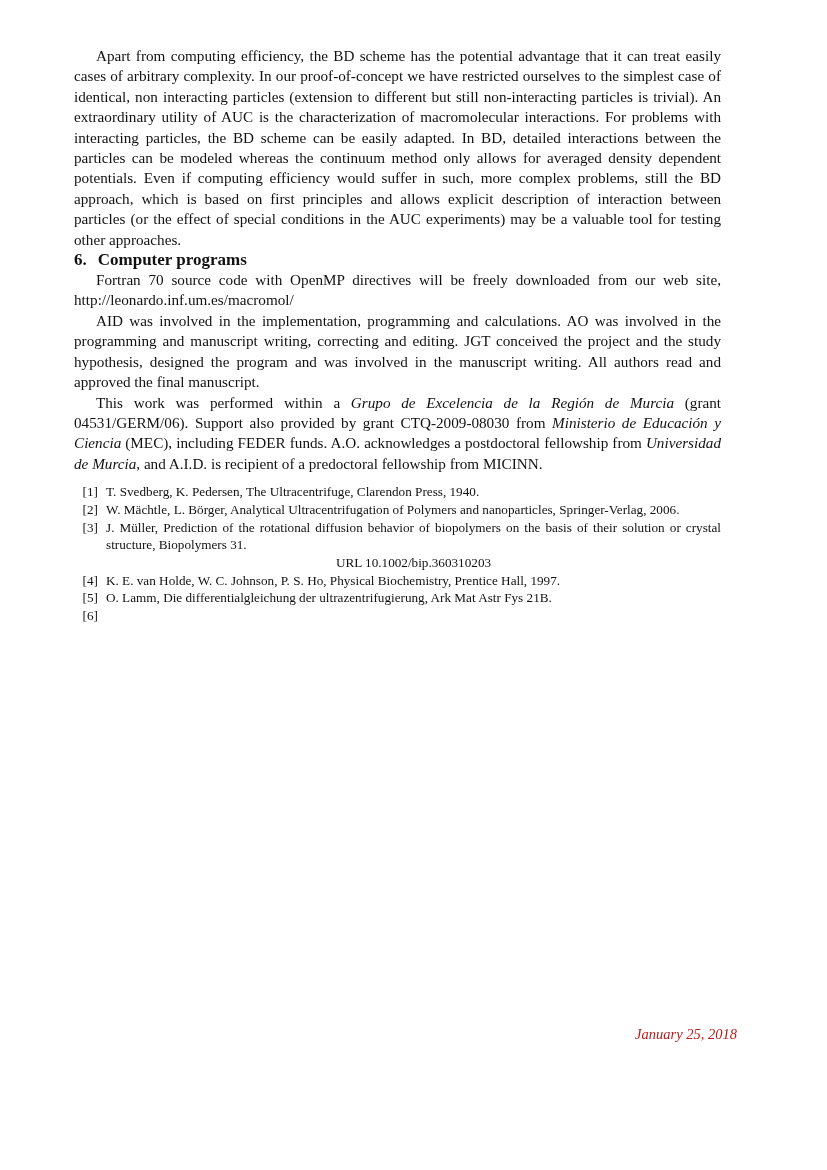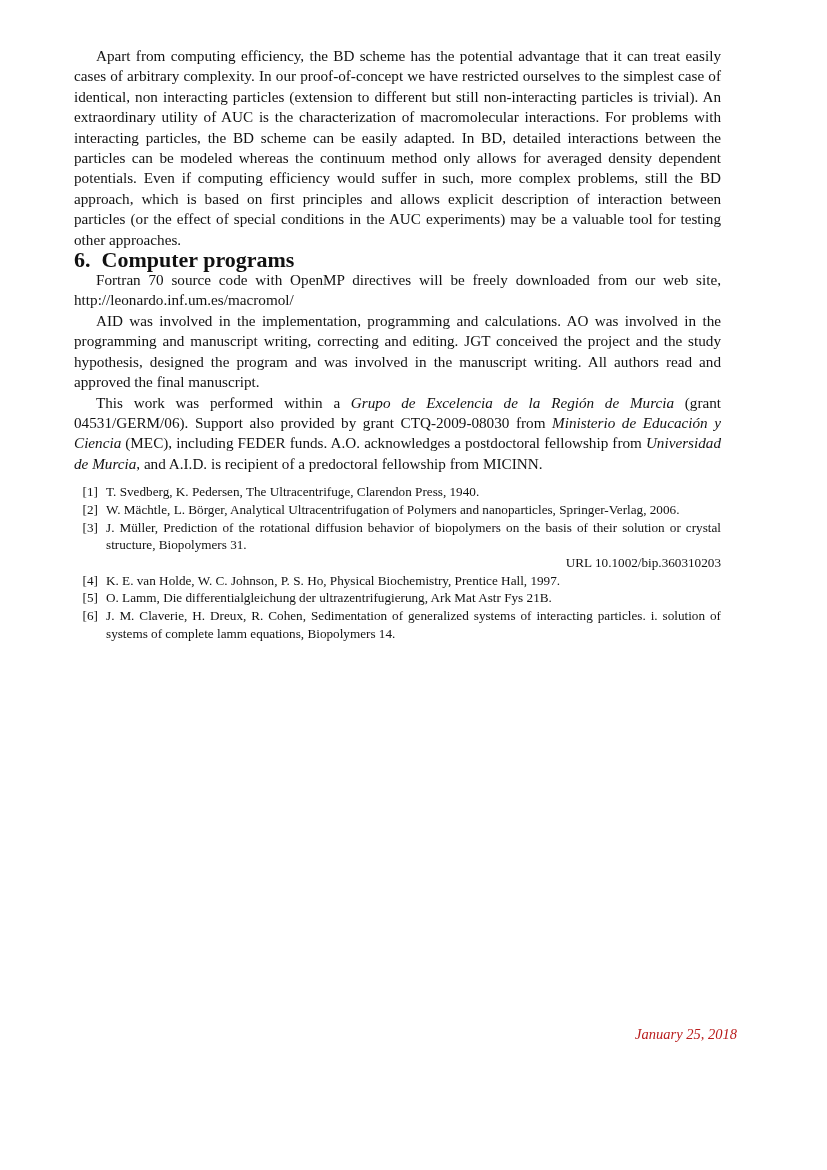--- a/index.html
+++ b/index.html
@@ -26,21 +26,21 @@
   p.body-par {
     margin: 0;
     font-size: 15.2px;
     line-height: 20.4px;
     text-align: justify;
     text-indent: 22px;
   }
   .par-intro { margin-top: 150px; }
   h2.sec-heading {
     margin: 0;
-    font-size: 22px;
+    font-size: 17px;
     line-height: 20px;
     font-weight: bold;
     color: #111111;
   }
   .sec-num { margin-right: 11px; }
   .h-sec6 { margin-top: 27px; }
   .par-sec6 { margin-top: 11px; }
   .h-sec7 { margin-top: 27px; }
   .par-sec7 { margin-top: 12px; }
   .h-ack { margin-top: 24px; }
@@ -58,21 +58,21 @@
   .ref-label {
     flex: 0 0 24px;
     text-align: right;
     white-space: nowrap;
   }
   .ref-body {
     flex: 1;
     margin-left: 8px;
     text-align: justify;
   }
-  .ref-url { text-align: right; }
+  .ref-url { text-align: center; }
   .footer-date {
     position: absolute;
     right: 90px;
     top: 1026px;
     font-size: 14.5px;
     font-style: italic;
     color: #b91c1c;
   }
 </style>
 </head>
@@ -131,21 +131,20 @@
           <div class="ref-label">[5]</div>
           <div class="ref-body">
             <span>O. Lamm, Die differentialgleichung der ultrazentrifugierung, Ark Mat Astr Fys 21B.</span>
             
           </div>
         </div>
 
         <div class="ref-item">
           <div class="ref-label">[6]</div>
           <div class="ref-body">
-            <span>J. M. Claverie, H. Dreux, R. Cohen, Sedimentation of generalized systems of interacting particles. i. solution of systems of complete lamm equations, Biopolymers 14.</span>
           </div>
         </div>
       </div>
 
   </div>
 
   <div class="footer-date">January 25, 2018</div>
 </div>
 
 </body></html>

